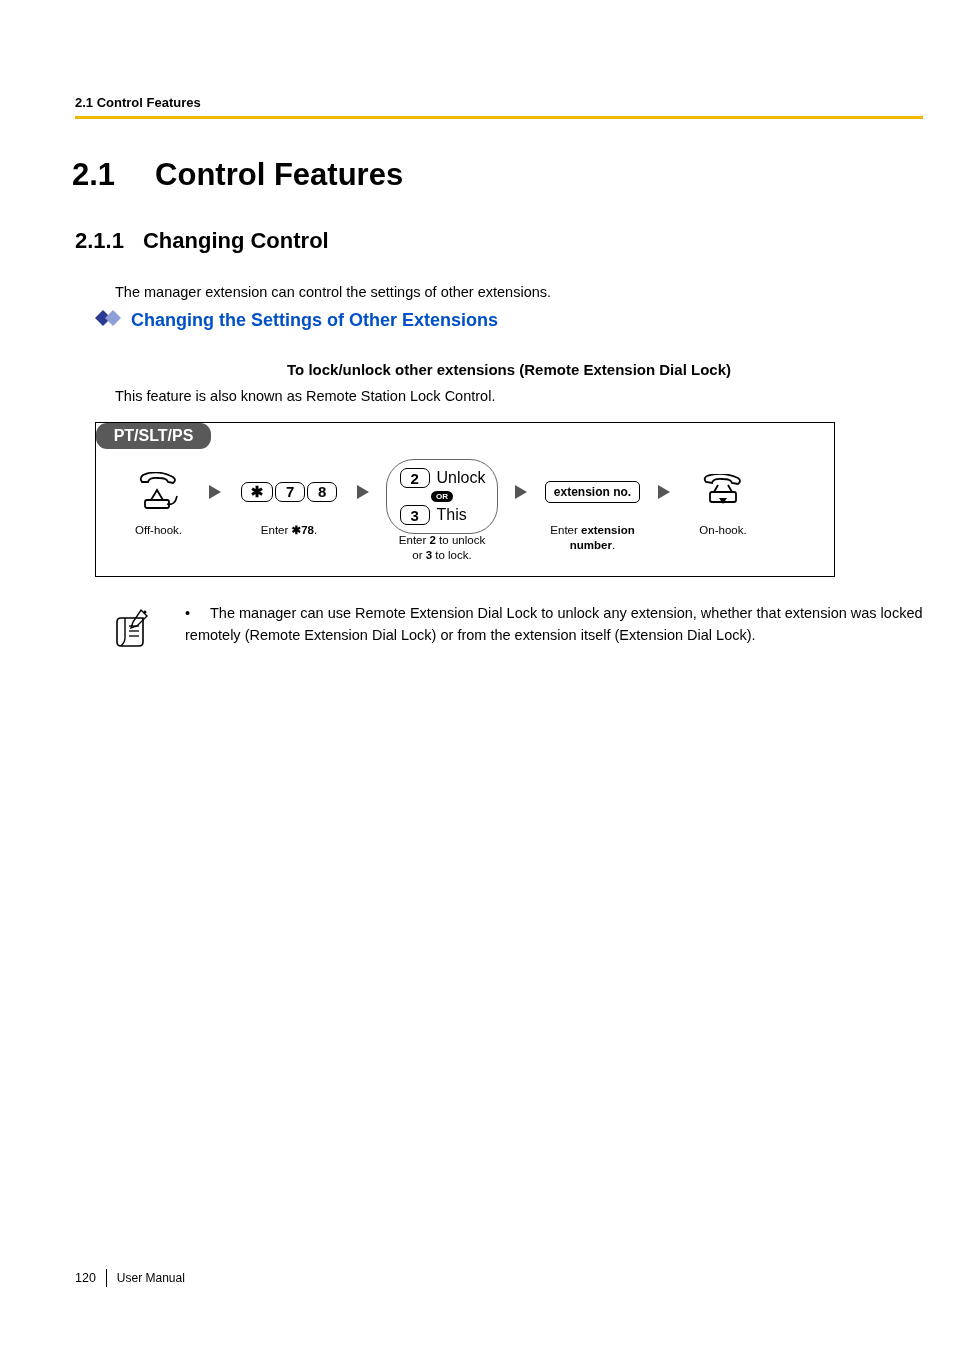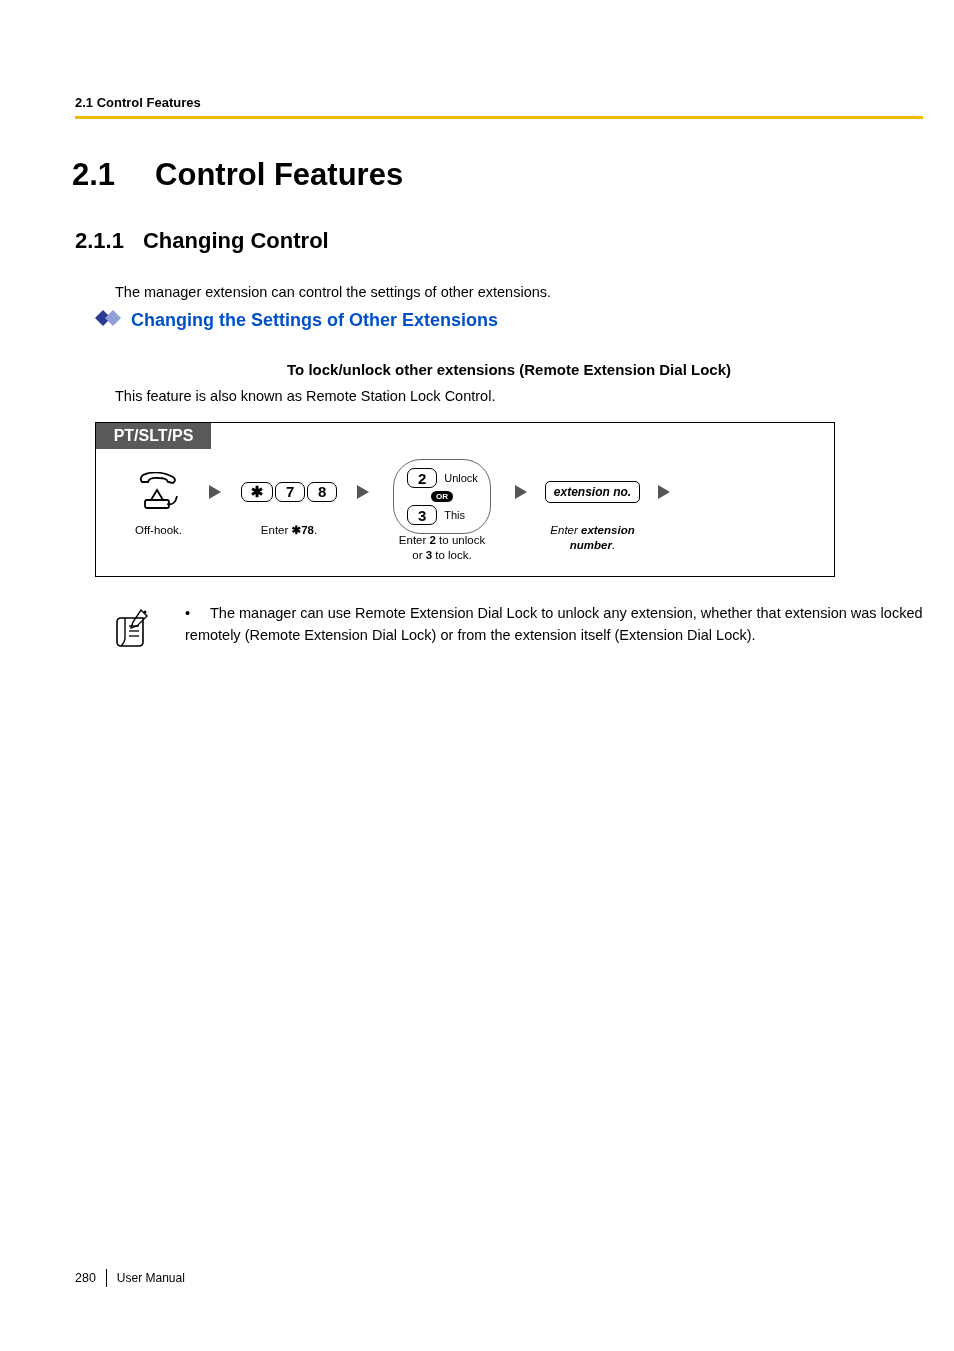--- a/index.html
+++ b/index.html
@@ -97,20 +97,21 @@
     }
     .procedure-tab {
       background: #595959;
       color: #fff;
       font-weight: bold;
       font-size: 16px;
       padding: 4px 12px;
       display: inline-block;
       width: 115px;
       text-align: center;
+      border-radius: 11px;
     }
     .procedure-content {
       display: flex;
       align-items: flex-start;
       padding: 18px 20px 12px 20px;
     }
     .step {
       display: flex;
       flex-direction: column;
       align-items: center;
@@ -167,21 +168,21 @@
     .or-badge {
       background: #000;
       color: #fff;
       font-size: 8px;
       font-weight: bold;
       border-radius: 7px;
       padding: 1px 5px;
       align-self: center;
     }
     .or-label {
-      font-size: 11px;
+      font-size: 16px;
     }
     .ext-box {
       border: 1.5px solid #000;
       border-radius: 5px;
       padding: 3px 8px;
       font-size: 12px;
       font-weight: bold;
     }
     .note-row {
       display: flex;
@@ -313,35 +314,47 @@
           <span>or </span><b>3</b><span> to lock.</span>
         </div>
       </div>
 
       <div class="arrow">
         <svg width="12" height="14">
             <polygon points="0,0 12,7 0,14" fill="#555"></polygon>
           </svg>
       </div>
 
-      <div class="step" style="width:115px;font-style:italic;">
+      <div class="step" style="width:115px;">
         <div class="step-icon-area">
           <div class="ext-box">extension no.</div>
         </div>
         <div class="step-caption">
           <span>Enter </span><b>extension</b><br><b>number</b>.
         </div>
       </div>
 
       <div class="arrow">
         <svg width="12" height="14">
             <polygon points="0,0 12,7 0,14" fill="#555"></polygon>
           </svg>
       </div>
 
+      <div class="step" style="width:90px;">
+        <div class="step-icon-area">
+          <svg width="46" height="36" viewBox="0 0 46 36">
+            <path d="M 6 8 Q 3 4 7 2 Q 22 -3 38 4 Q 42 7 38 10 L 32 9 Q 31 5 23 5 Q 13 4 12 9 Z" fill="none" stroke="#000" stroke-width="1.8"></path>
+            <rect x="10" y="18" width="26" height="10" rx="2" fill="none" stroke="#000" stroke-width="1.8"></rect>
+            <line x1="14" y1="18" x2="18" y2="11" stroke="#000" stroke-width="1.8"></line>
+            <line x1="32" y1="18" x2="28" y2="11" stroke="#000" stroke-width="1.8"></line>
+            <polygon points="23,30 19,24 27,24" fill="#000"></polygon>
+          </svg>
+        </div>
+        <div class="step-caption">On-hook.</div>
+      </div>
 
     </div>
   </div>
 
   <div class="note-row">
     <div class="note-icon">
       <svg width="38" height="42" viewBox="0 0 38 42">
         <path d="M 6 10 L 28 10 L 28 34 Q 28 38 24 38 L 6 38 Q 2 38 2 34 L 2 14 Q 2 10 6 10 Z" fill="none" stroke="#000" stroke-width="1.6"></path>
         <path d="M 6 38 Q 10 34 10 30 L 10 10" fill="none" stroke="#000" stroke-width="1.4"></path>
         <line x1="14" y1="18" x2="24" y2="18" stroke="#000" stroke-width="1.3"></line>
@@ -351,16 +364,16 @@
         <circle cx="30" cy="4" r="1.5" fill="#000"></circle>
       </svg>
     </div>
     <div class="note-text">
       <span class="bullet">•</span><span>The manager can use Remote Extension Dial Lock to unlock any extension, whether that extension was locked remotely (Remote Extension Dial Lock) or from the extension itself (Extension Dial Lock).</span>
     </div>
   </div>
 </div>
 
 <div class="footer">
-  <span class="page-num">280</span>
+  <span class="page-num">120</span>
   <span class="footer-divider"></span>
   <span>User Manual</span>
 </div>
 
 </body></html>

